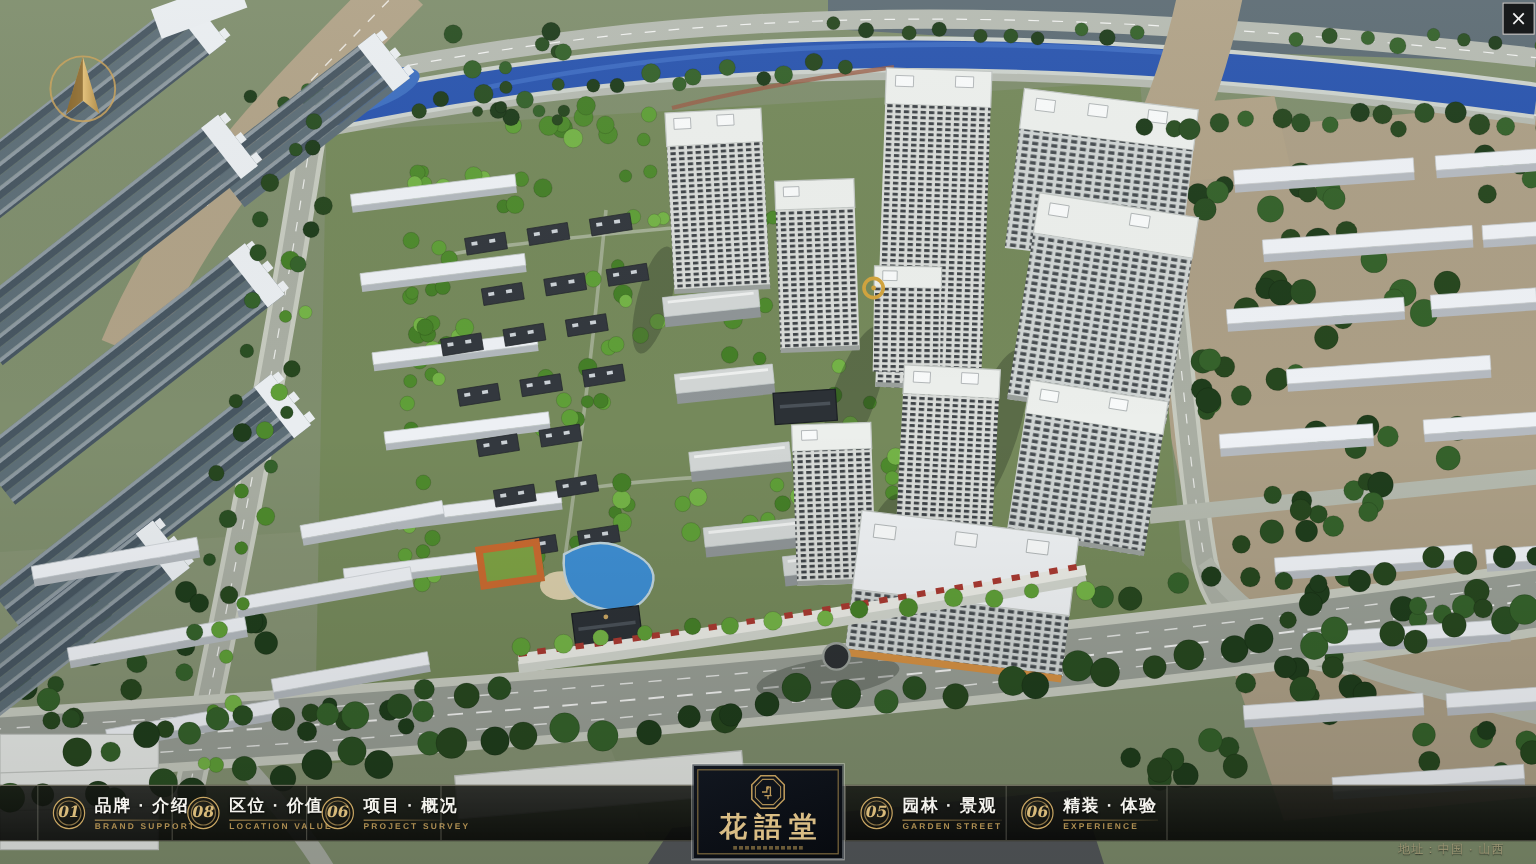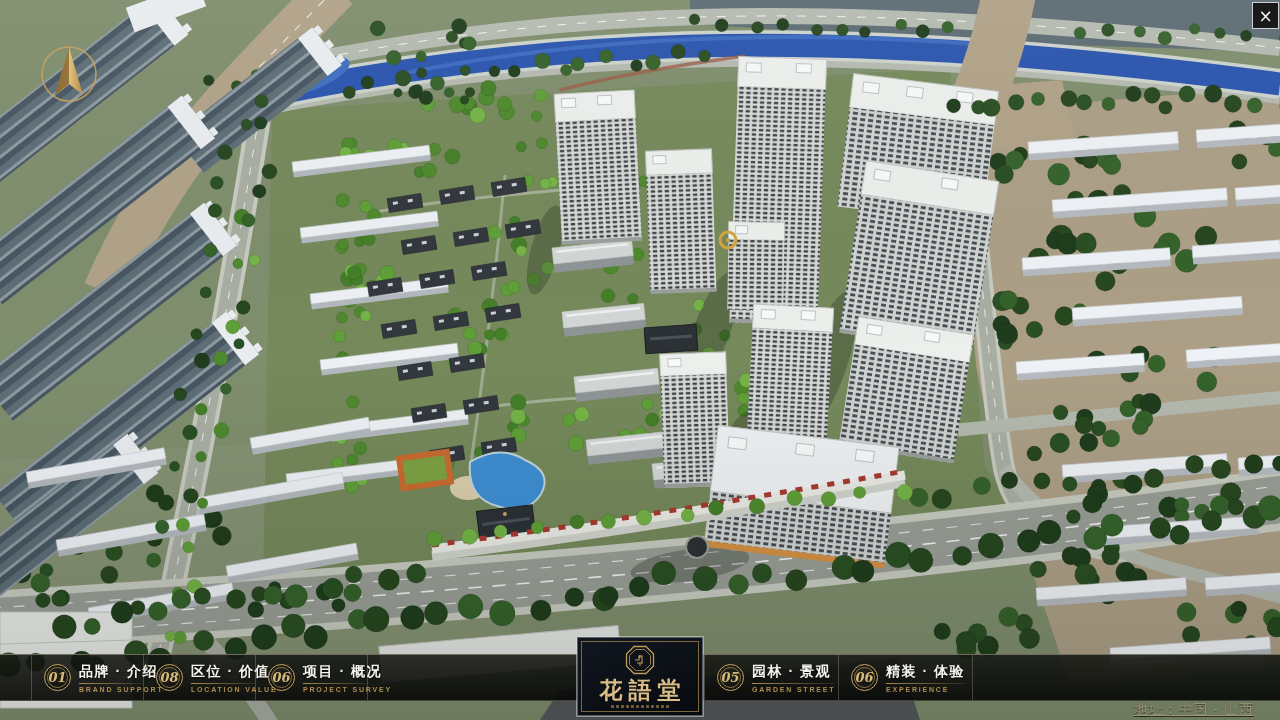--- a/index.html
+++ b/index.html
@@ -49,22 +49,22 @@
     background:linear-gradient(160deg,#121720,#070a0f);
     border:1px solid #595f66;box-shadow:0 0 0 1px rgba(225,225,220,.5);
     display:flex;flex-direction:column;align-items:center;justify-content:center;}
   .logo-frame{position:absolute;inset:3px;border:1px solid rgba(154,127,73,.8);pointer-events:none;}
   .logo-title{font-family:"DejaVu Serif",serif;font-size:23px;font-weight:700;
     color:#d9bd85;letter-spacing:6px;padding-left:6px;line-height:1;margin-top:3px;}
   .logo-sub{width:58px;height:3px;margin-top:4px;opacity:.75;
     background:repeating-linear-gradient(90deg,#8a7342 0 3px,transparent 3px 5px);}
 
   
-  .address{position:absolute;right:26px;top:701px;font-size:14px;letter-spacing:1px;
-    color:rgba(160,153,118,.95);text-shadow:0 1px 1px rgba(0,0,0,.6);text-decoration:underline;}
+  .address{position:absolute;right:26px;top:701px;font-size:10px;letter-spacing:1px;
+    color:rgba(160,153,118,.95);text-shadow:0 1px 1px rgba(0,0,0,.6);}
 </style>
 </head>
 <body>
 
 <div class="stage">
 
   <svg class="scene" id="scene" viewBox="0 0 1280 720">
     <defs>
       <pattern id="win" width="7" height="4.6" patternUnits="userSpaceOnUse">
         <rect width="7" height="4.6" fill="#d9dcd9"></rect>

